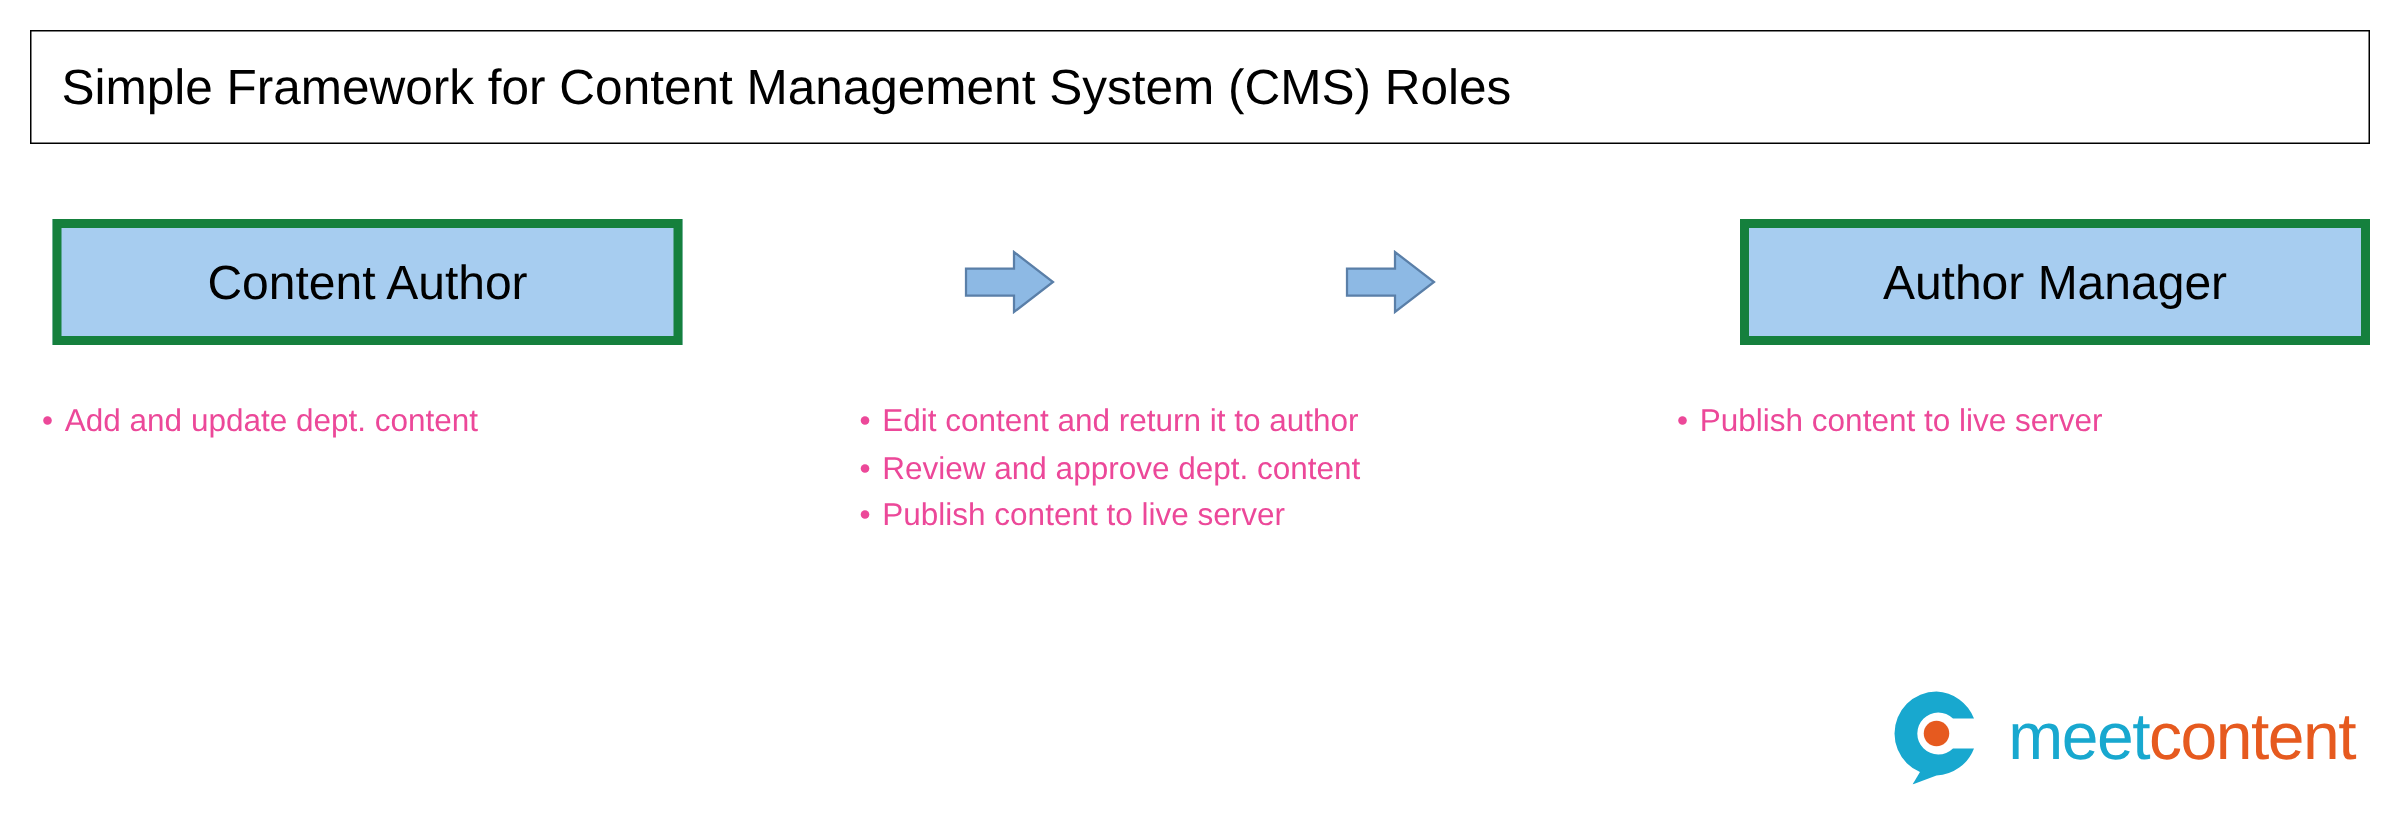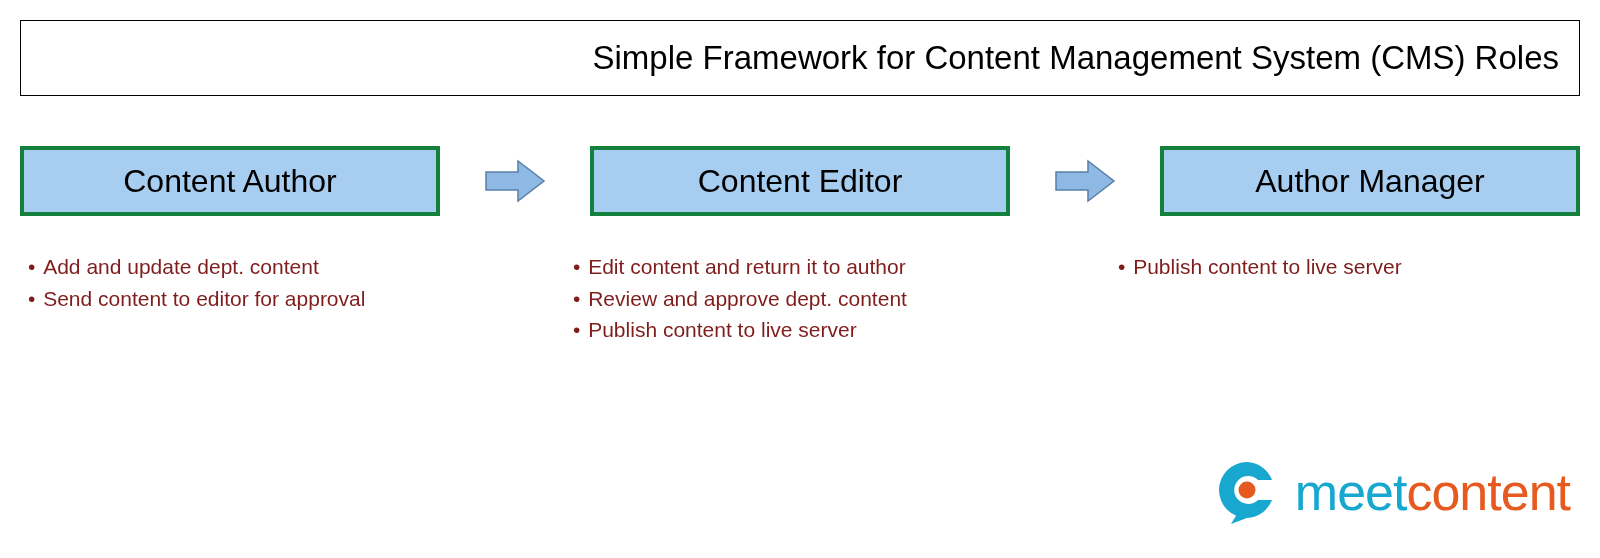--- a/index.html
+++ b/index.html
@@ -7,115 +7,114 @@
     font-family: Arial, Helvetica, sans-serif;
     background: #fff;
     width: 1600px;
     height: 558px;
     position: relative;
     padding: 20px 15px;
   }
   .title-box {
     border: 1px solid #000;
     padding: 18px 20px;
-    text-align: right;
+    text-align: left;
     font-size: 33px;
     font-weight: 400;
     margin: 0 5px 50px 5px;
   }
   .flow-row {
     display: flex;
     align-items: center;
     justify-content: space-between;
     padding: 0 5px;
     margin-bottom: 35px;
   }
   .role-box {
     background: #a7cdf0;
-    border: 4px solid #15803d;
+    border: 6px solid #15803d;
     width: 420px;
-    height: 70px;
+    height: 84px;
     display: flex;
     align-items: center;
     justify-content: center;
     font-size: 32px;
     font-weight: 400;
     color: #000;
+    margin-left: 15px;
   }
   .arrow {
     width: 70px;
     display: flex;
     align-items: center;
     justify-content: center;
   }
   .bullets-row {
     display: flex;
     justify-content: space-between;
     padding: 0 5px;
   }
   .bullets-col {
     width: 470px;
     font-size: 21px;
     line-height: 1.5;
-    color: #7f1d1d;
+    color: #ec4899;
   }
   .bullets-col ul {
     list-style: none;
     padding-left: 8px;
   }
   .bullets-col li::before {
     content: "• ";
     padding-right: 2px;
   }
   .logo-wrap {
     position: absolute;
     right: 30px;
     bottom: 30px;
     display: flex;
     align-items: center;
     gap: 14px;
   }
   .logo-text {
-    font-size: 52px;
+    font-size: 44px;
     font-weight: 500;
     letter-spacing: -1px;
   }
   .logo-meet { color: #18a8cf; }
   .logo-content { color: #e65a1f; }
 </style>
 </head>
 <body>
 
 <div class="title-box">Simple Framework for Content Management System (CMS) Roles</div>
 
 <div class="flow-row">
   <div class="role-box">Content Author</div>
 
   <div class="arrow">
     <svg width="62" height="46" viewBox="0 0 62 46">
       <path d="M2 14 L34 14 L34 3 L60 23 L34 43 L34 32 L2 32 Z" fill="#8db9e4" stroke="#5a7fa8" stroke-width="1.5"></path>
     </svg>
   </div>
 
-  <div class="role-box">Content Editor</div>
 
   <div class="arrow">
     <svg width="62" height="46" viewBox="0 0 62 46">
       <path d="M2 14 L34 14 L34 3 L60 23 L34 43 L34 32 L2 32 Z" fill="#8db9e4" stroke="#5a7fa8" stroke-width="1.5"></path>
     </svg>
   </div>
 
   <div class="role-box">Author Manager</div>
 </div>
 
 <div class="bullets-row">
   <div class="bullets-col">
     <ul>
       <li>Add and update dept. content</li>
-      <li>Send content to editor for approval</li>
     </ul>
   </div>
   <div class="bullets-col">
     <ul>
       <li>Edit content and return it to author</li>
       <li>Review and approve dept. content</li>
       <li>Publish content to live server</li>
     </ul>
   </div>
   <div class="bullets-col">

